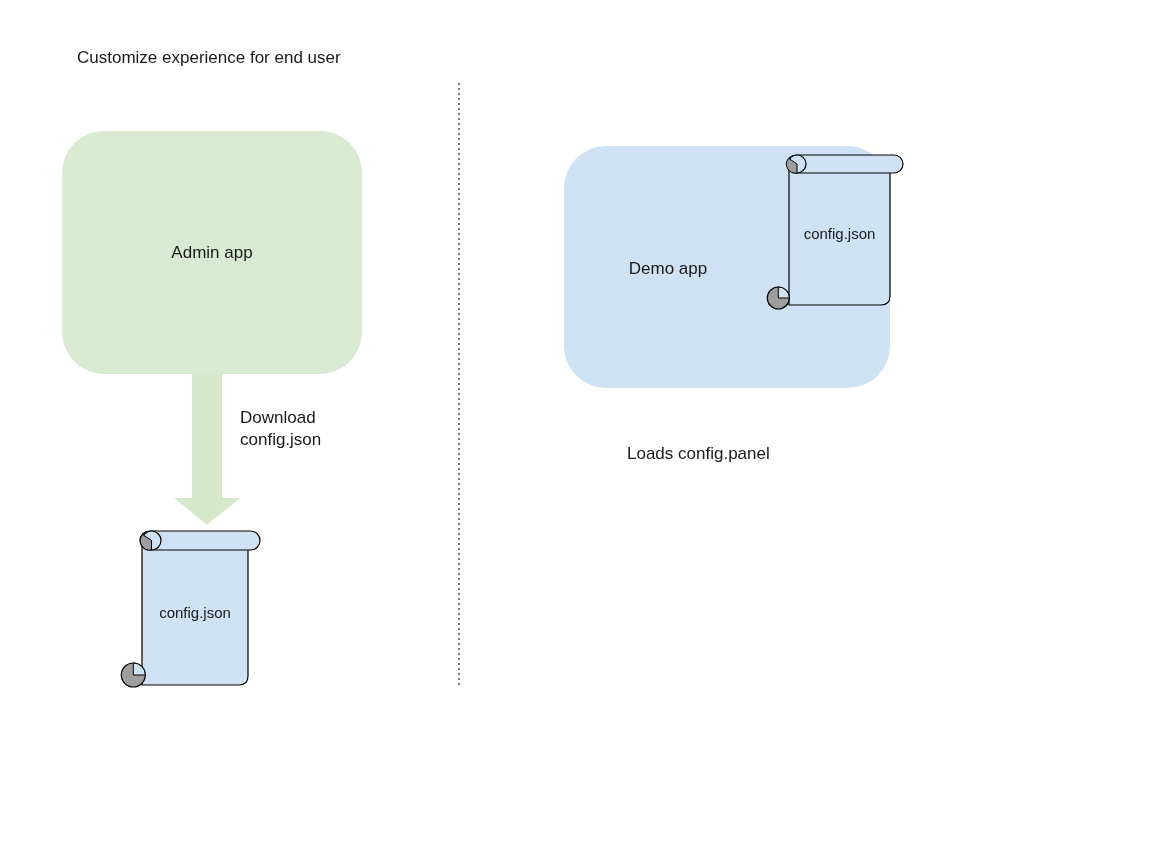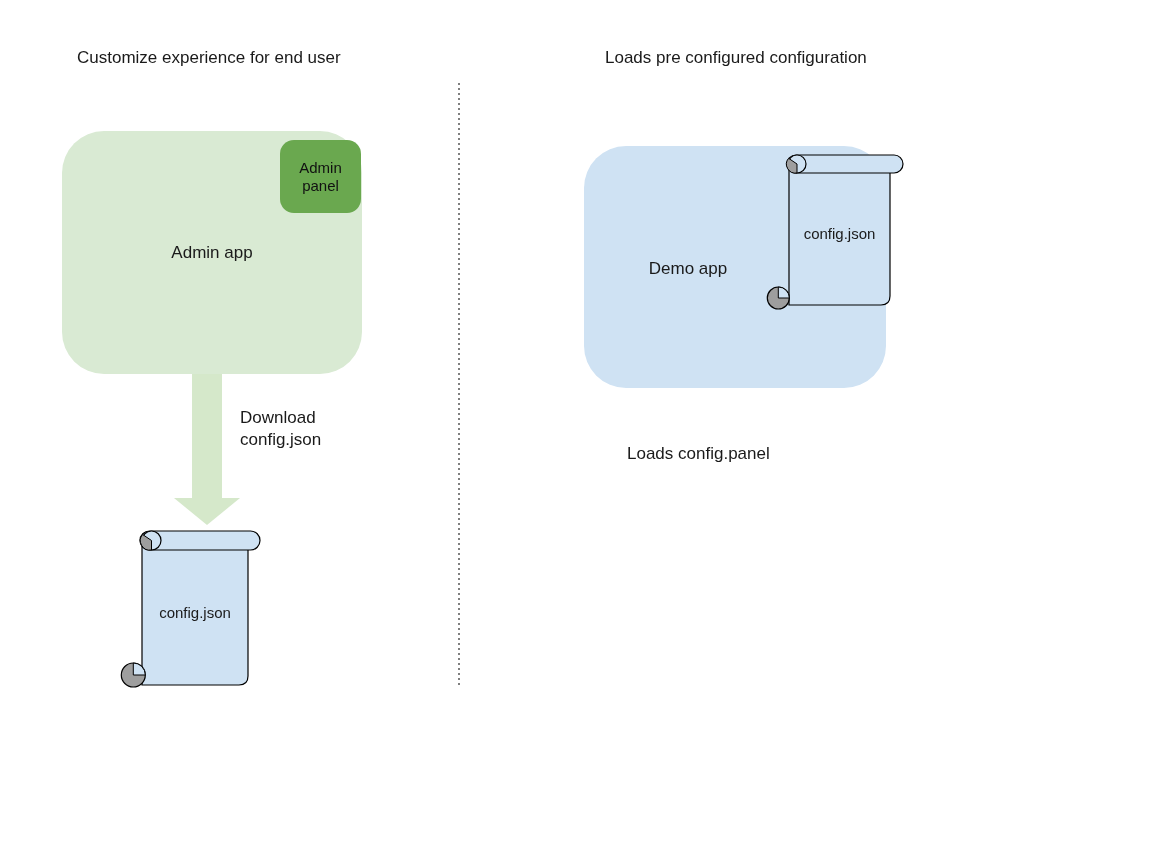--- a/index.html
+++ b/index.html
@@ -6,49 +6,45 @@
   body{font-family:"Liberation Sans", sans-serif; background:#fff;}
   #canvas{position:relative;width:1152px;height:772px;background:#ffffff;overflow:hidden;}
   .txt{position:absolute;color:#1a1a1a;font-size:17px;line-height:20px;white-space:nowrap;}
   .title{font-size:17px;}
   .pre{white-space:pre-line;line-height:22px;}
   .appbox{position:absolute;border-radius:42px;display:flex;align-items:center;justify-content:center;}
   #admin-app{left:62px;top:131px;width:300px;height:243px;}
   #admin-panel{position:absolute;top:9px;right:1px;width:81px;height:73px;border-radius:14px;
                display:flex;align-items:center;justify-content:center;text-align:center;
                font-size:15px;line-height:18px;color:#111;}
-  #demo-app{left:584px;top:146px;width:302px;height:242px;}
+  #demo-app{left:564px;top:146px;width:302px;height:242px;padding-left:24px;}
   #demo-app-label{position:absolute;left:0;top:113px;width:208px;text-align:center;font-size:17px;line-height:20px;color:#1a1a1a;}
   #divider{position:absolute;left:458px;top:83px;width:2px;height:605px;
            background:repeating-linear-gradient(to bottom,#7e7e7e 0 2px,transparent 2px 5px);}
   .scroll-label{position:absolute;font-size:15px;line-height:18px;color:#1a1a1a;text-align:center;}
   #left-scroll-label{left:142px;top:604px;width:106px;}
   #right-scroll-label{left:789px;top:225px;width:101px;}
   #download-caption{left:240px;top:407px;}
   #loads-caption{left:627px;top:444px;}
   #title-left{left:77px;top:48px;}
   #title-right{left:605px;top:48px;}
   #corner-square{position:absolute;left:0;top:845px;width:29px;height:19px;}
   svg{position:absolute;display:block;}
 </style>
 </head>
 <body>
 
 <div id="canvas">
 
   <div id="title-left" class="txt title">Customize experience for end user</div>
-  <div id="title-right" class="txt title">Loads pre configured configuration</div>
 
   <div id="divider"></div>
 
   <div id="admin-app" class="appbox" style="background: rgb(217, 234, 211);">
     <span class="txt" style="position:static">Admin app</span>
-    <div id="admin-panel" style="background: rgb(106, 168, 79);">
-      <span>Admin panel</span>
-    </div>
   </div>
 
   <svg style="left:174px;top:374px" width="66" height="152" viewBox="0 0 66 152">
     <path d="M18,0 H48 V124 H66 L33,151 L0,124 H18 Z" stroke="none" fill="#d5e8ca"></path>
   </svg>
   <div id="download-caption" class="txt pre">Download
 config.json</div>
 
   <svg style="left:118px;top:528px" width="146" height="162" viewBox="0 0 146 162">
 

